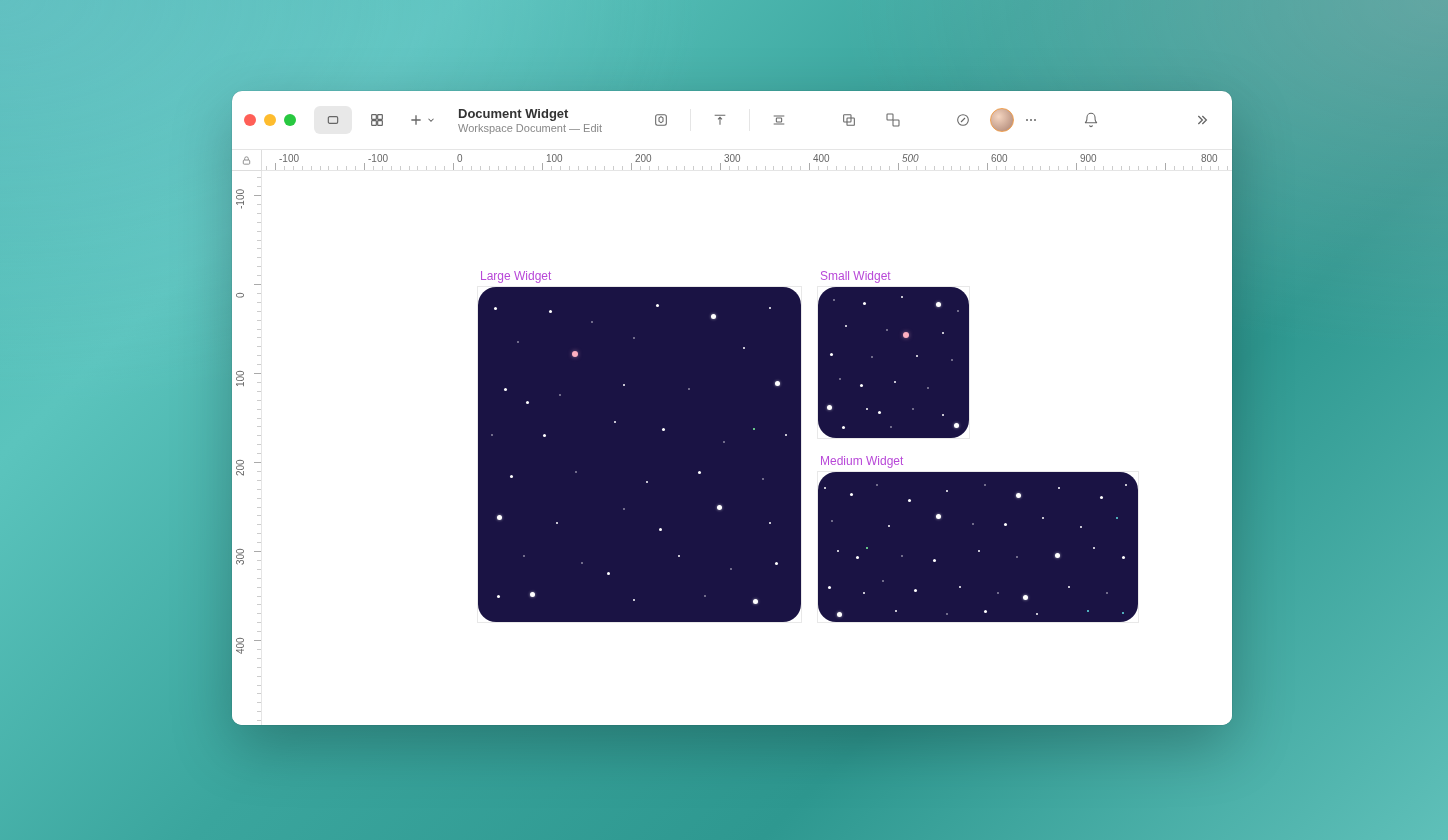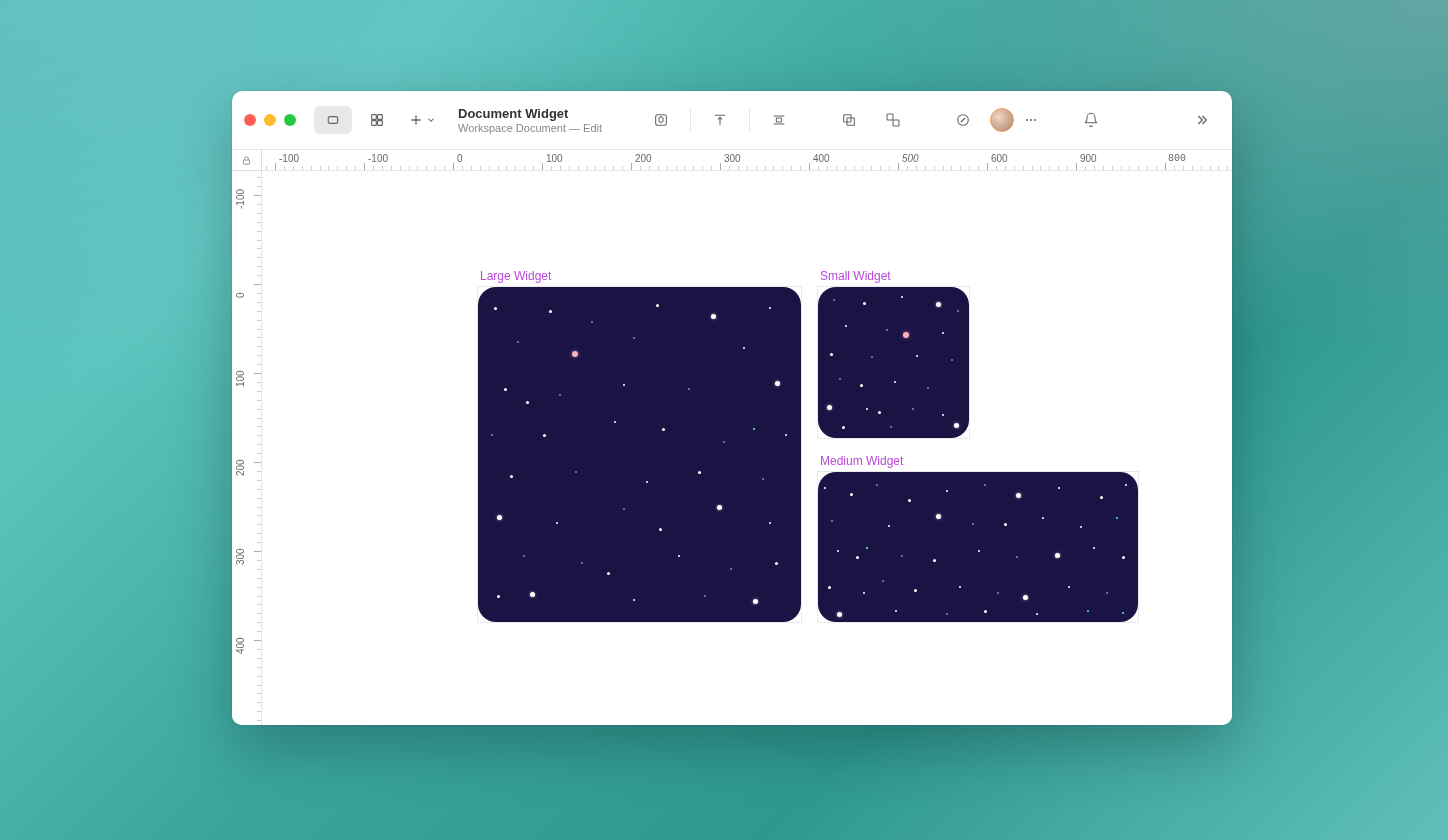--- a/index.html
+++ b/index.html
@@ -467,21 +467,21 @@
         <div class="tick-major" style="left: 814px;"></div>
         <div class="tick-minor" style="left: 822.9px;"></div>
         <div class="tick-minor" style="left: 831.8px;"></div>
         <div class="tick-minor" style="left: 840.7px;"></div>
         <div class="tick-minor" style="left: 849.6px;"></div>
         <div class="tick-minor" style="left: 858.5px;"></div>
         <div class="tick-minor" style="left: 867.4px;"></div>
         <div class="tick-minor" style="left: 876.3px;"></div>
         <div class="tick-minor" style="left: 885.2px;"></div>
         <div class="tick-minor" style="left: 894.1px;"></div>
-        <div class="num" style="left: 906px; font-family: Liberation Mono, monospace;">800</div>
+        <div class="num" style="left: 939px;">800</div>
         <div class="tick-major" style="left: 903px;"></div>
         <div class="tick-minor" style="left: 911.9px;"></div>
         <div class="tick-minor" style="left: 920.8px;"></div>
         <div class="tick-minor" style="left: 929.7px;"></div>
         <div class="tick-minor" style="left: 938.6px;"></div>
         <div class="tick-minor" style="left: 947.5px;"></div>
         <div class="tick-minor" style="left: 956.4px;"></div>
         <div class="tick-minor" style="left: 965.3px;"></div>
         <div class="tick-minor" style="left: 4.1px;"></div>
       </div>

